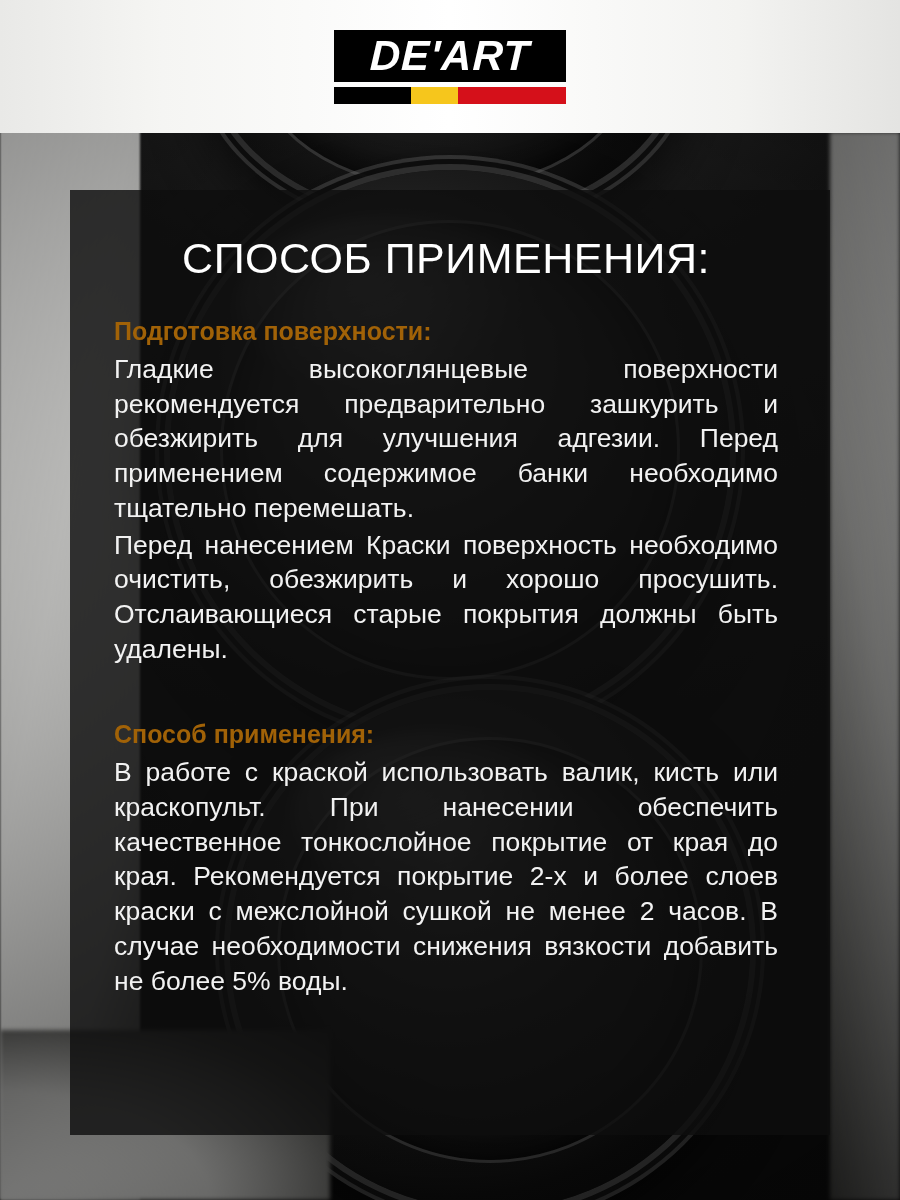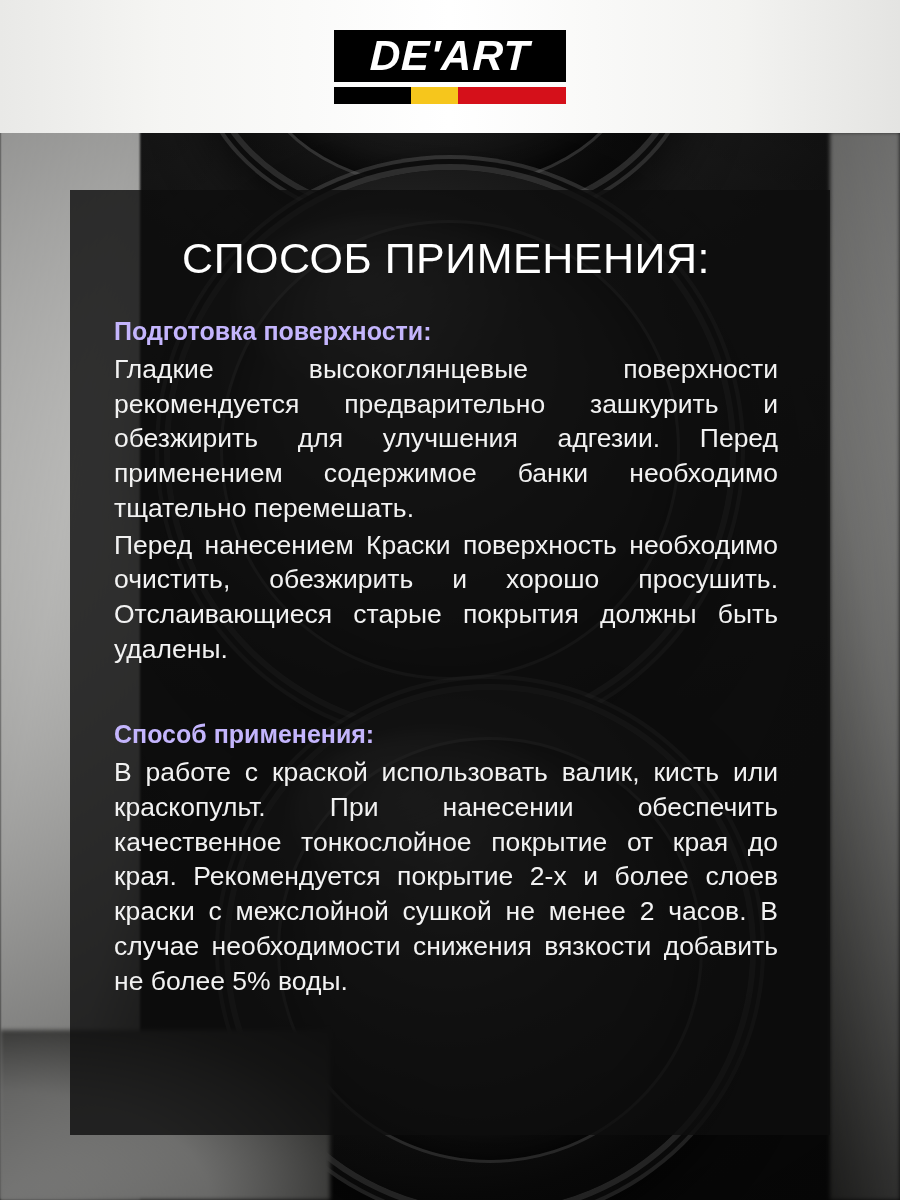--- a/index.html
+++ b/index.html
@@ -141,21 +141,21 @@
     font-size: 43px;
     font-weight: 400;
     letter-spacing: .5px;
     text-align: center;
     margin-bottom: 34px;
   }
 
   .section { margin-bottom: 10px; }
 
   .section-heading {
-    color: #c4b5fd;
+    color: #a16207;
     font-size: 25px;
     font-weight: bold;
     margin-bottom: 6px;
   }
 
   .para {
     color: #f2f2f2;
     font-size: 26.5px;
     line-height: 1.31;
     text-align: justify;

